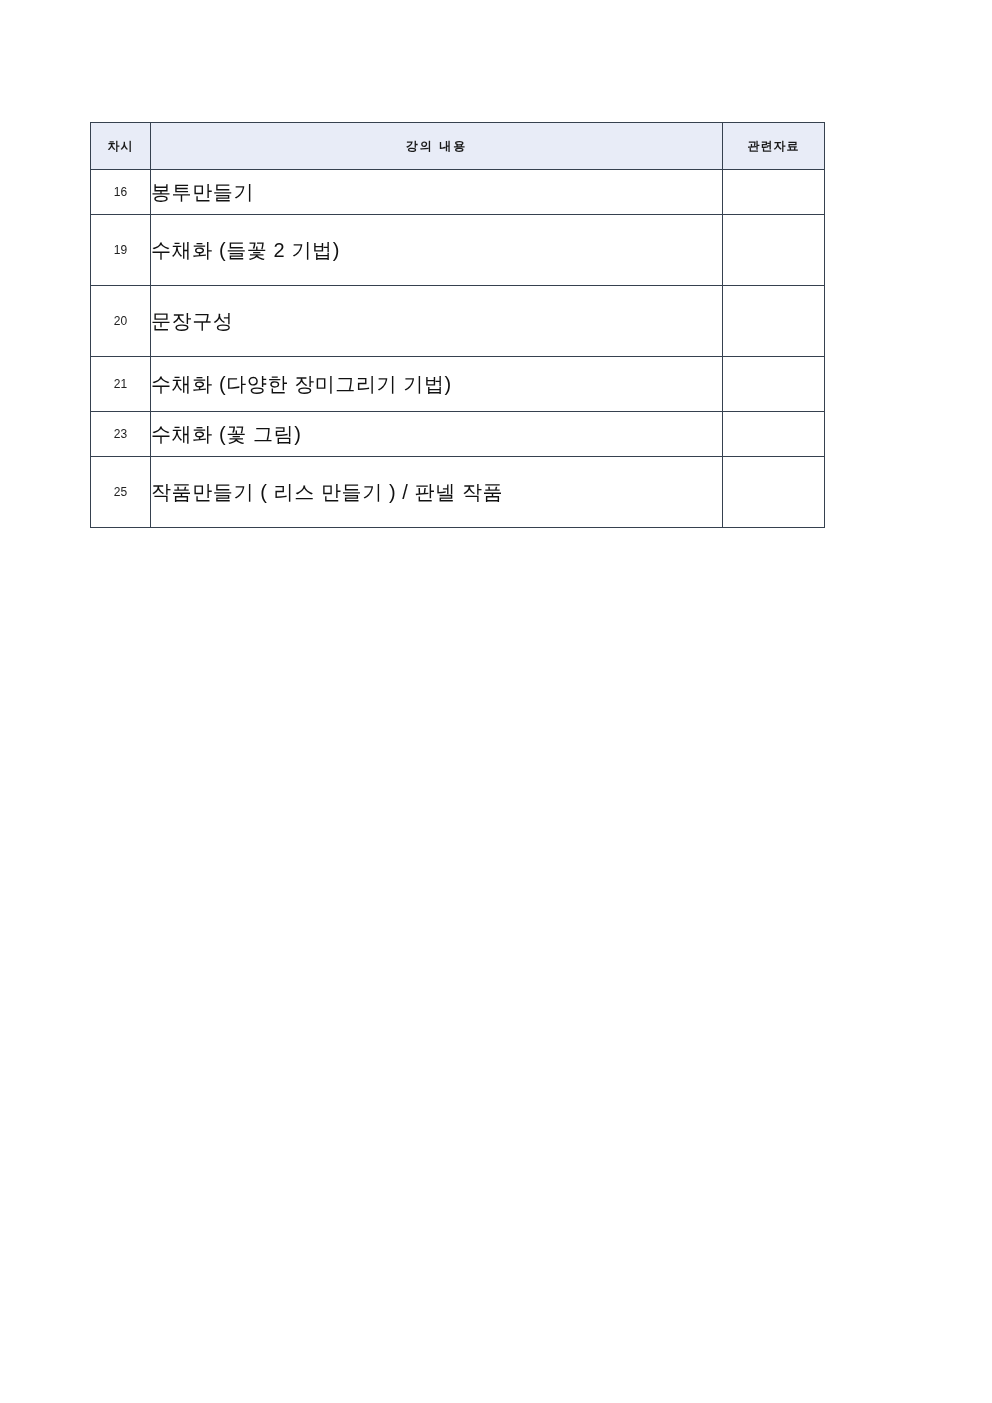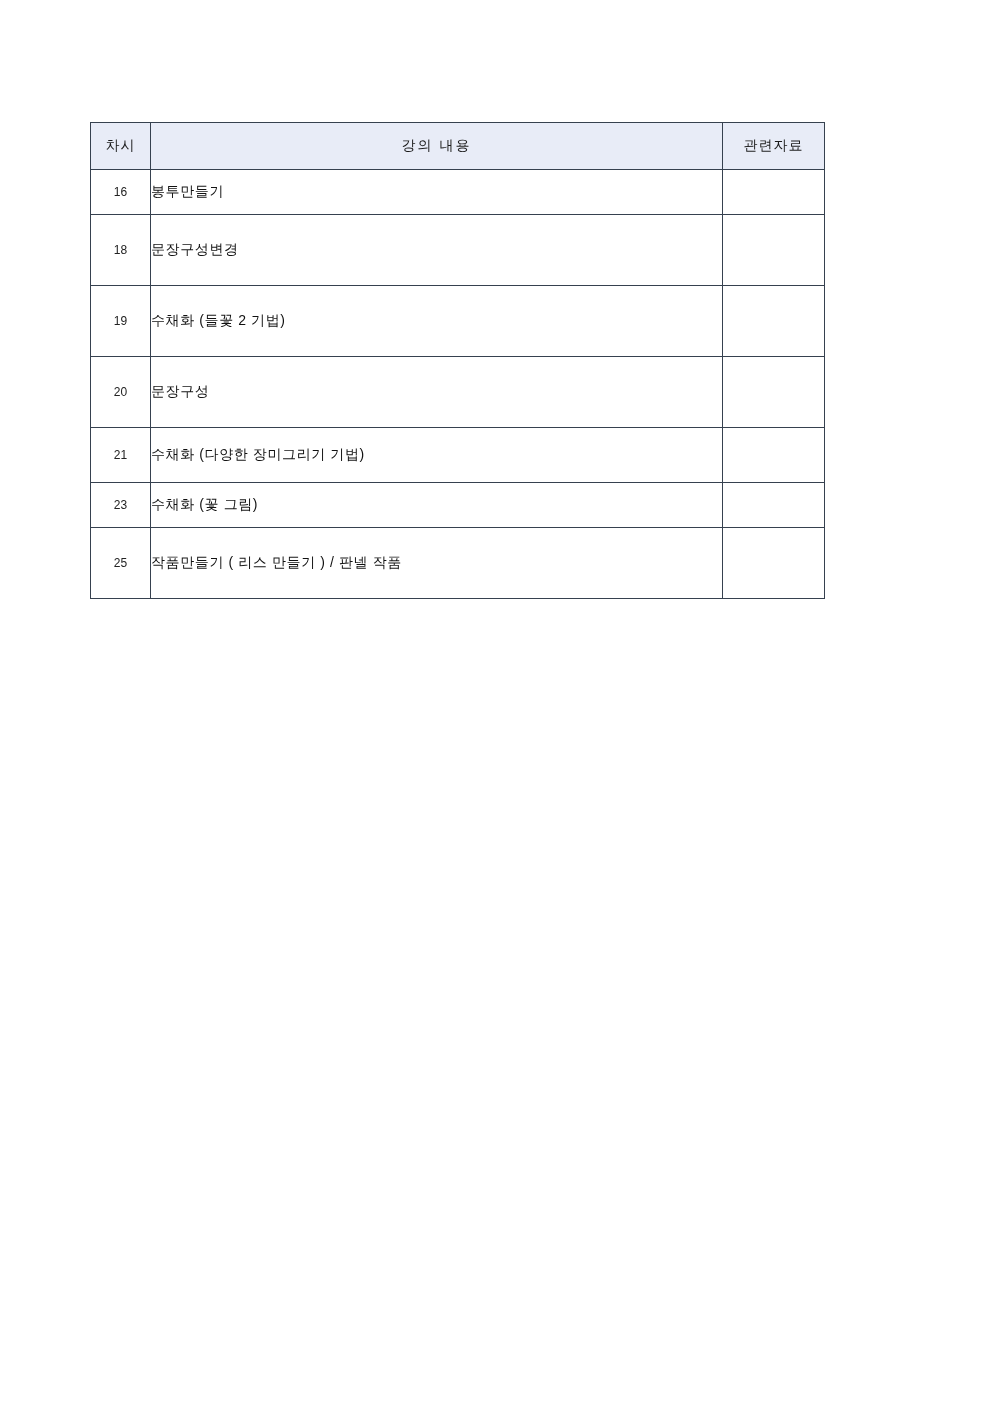--- a/index.html
+++ b/index.html
@@ -39,37 +39,37 @@
 
   table.schedule th,
   table.schedule td {
     border: 1px solid #36414f;
     padding: 0;
     vertical-align: middle;
   }
   table.schedule thead th {
     background: #e8ecf7;
     height: 46px;
-    font-size: 14px;
-    font-weight: normal;
+    font-size: 12px;
+    font-weight: bold;
     text-align: center;
     letter-spacing: 1px;
     color: #1a1a1a;
   }
   table.schedule thead th.head-body {
     letter-spacing: 2px;
   }
   td.cell-no {
     text-align: center;
     font-size: 12px;
     color: #222;
   }
   td.cell-body {
     text-align: left;
-    font-size: 14px;
+    font-size: 20px;
     padding-left: 14px;
     letter-spacing: 0.6px;
     color: #111;
   }
   td.cell-ref {
     text-align: center;
     font-size: 14px;
   }
   
   tr.h-sm td { height: 44px; }
@@ -94,25 +94,20 @@
           <th class="head-ref">관련자료</th>
         </tr>
       </thead>
       <tbody>
           <tr class="h-sm">
             <td class="cell-no">16</td>
             <td class="cell-body">봉투만들기</td>
             <td class="cell-ref"></td>
           </tr>
           <tr class="h-lg">
-            <td class="cell-no">18</td>
-            <td class="cell-body">문장구성변경</td>
-            <td class="cell-ref"></td>
-          </tr>
-          <tr class="h-lg">
             <td class="cell-no">19</td>
             <td class="cell-body">수채화 (들꽃 2 기법)</td>
             <td class="cell-ref"></td>
           </tr>
           <tr class="h-lg">
             <td class="cell-no">20</td>
             <td class="cell-body">문장구성</td>
             <td class="cell-ref"></td>
           </tr>
           <tr class="h-md">

